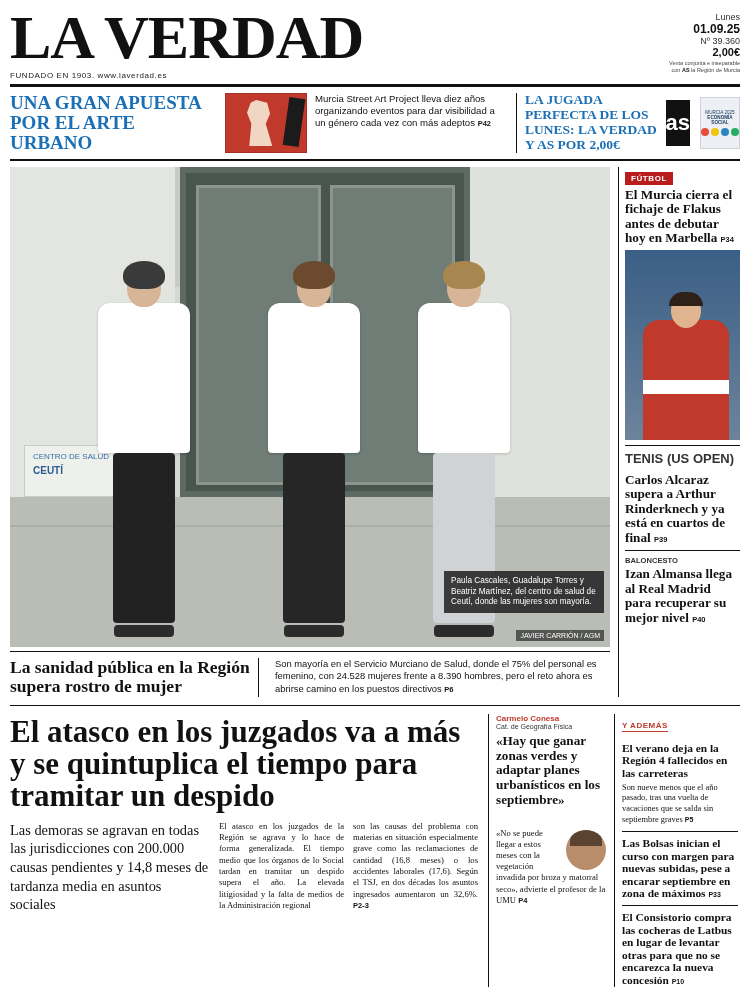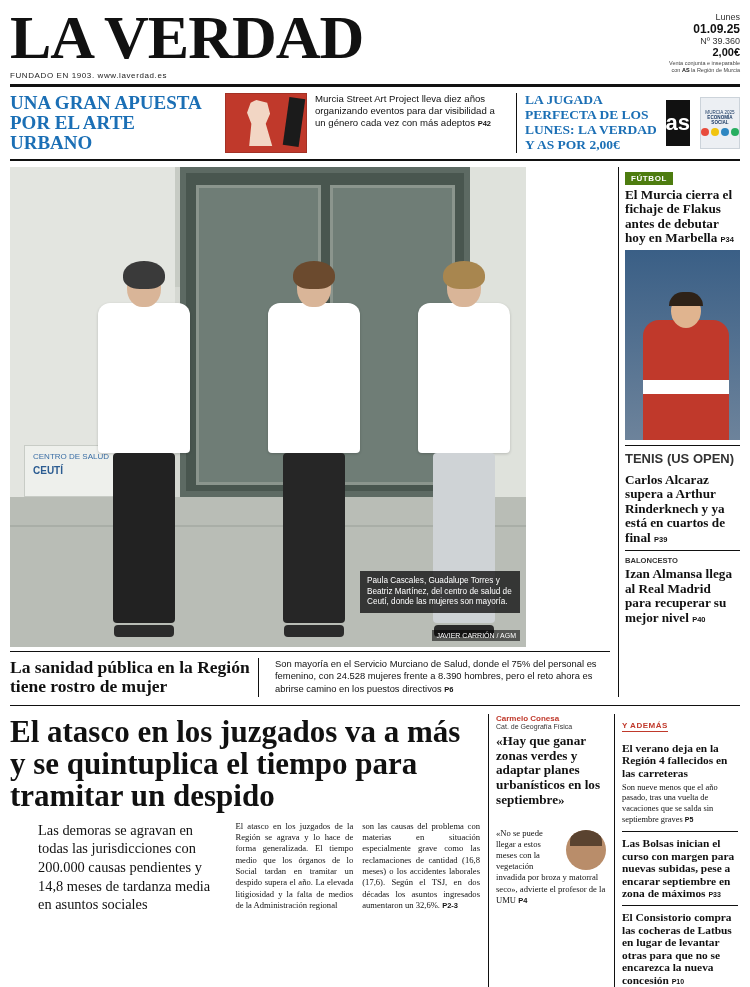--- a/index.html
+++ b/index.html
@@ -89,21 +89,21 @@
   .social-badge .dots { display:flex; gap:2px; margin-top:2px; }
   .social-badge .dots i { width:8px; height:8px; border-radius:50%; display:block; }
 
   
   .body-grid { display:flex; gap:8px; padding-top:6px; }
   .col-main { width:600px; }
   .col-side { width:122px; border-left:1px solid #111; padding-left:6px; }
 
   
   .photo {
-    position:relative; width:516px; height:480px; overflow:hidden;
+    position:relative; width:600px; height:480px; overflow:hidden;
     background:linear-gradient(#d8dbd4,#c9cdc6);
   }
   .ph-wall { position:absolute; inset:0; background:#d5d8d2; }
   .ph-band { position:absolute; left:0; right:0; top:0; height:120px; background:#c7cbc4; }
   .ph-glass { position:absolute; left:170px; top:0; width:290px; height:330px; background:#5d6a63; }
   .ph-glass:after { content:""; position:absolute; inset:6px; background:#49564f; }
   .ph-door { position:absolute; left:186px; top:18px; width:125px; height:300px; background:#6f7d76; border:3px solid #8b958d; }
   .ph-door2 { position:absolute; left:320px; top:18px; width:125px; height:300px; background:#6f7d76; border:3px solid #8b958d; }
   .ph-floor { position:absolute; left:0; right:0; bottom:0; height:150px; background:#b9bdb6; }
   .ph-floor:before { content:""; position:absolute; left:0; right:0; top:28px; height:2px; background:#a9aea7; }
@@ -150,21 +150,21 @@
     font-size:17.5px; line-height:1.12;
   }
   .up-sep { width:1px; background:#111; }
   .up-sub {
     flex:1; font-family:"Liberation Sans", sans-serif; font-size:9.4px; line-height:1.35; padding-left:8px;
   }
   .up-sub .pg { font-weight:bold; font-size:7.5px; }
 
   
   .kicker {
-    display:inline-block; background:#4d7c0f; color:#fff;
+    display:inline-block; background:#b91c1c; color:#fff;
     font-family:"Liberation Sans", sans-serif; font-weight:bold;
     font-size:8px; letter-spacing:.6px; padding:2px 6px; margin-bottom:3px;
   }
   .side-h {
     font-family:"Liberation Serif", serif; font-weight:bold;
     font-size:13.2px; line-height:1.1; margin:0 0 4px 0;
   }
   .side-h .pg { font-size:7.5px; font-family:"Liberation Sans", sans-serif; }
   .side-photo { width:100%; height:190px; background:#2b4766; position:relative; overflow:hidden; margin-bottom:5px; }
   .side-photo .sky { position:absolute; inset:0; background:linear-gradient(#3a5f86,#6d839b); }
@@ -181,21 +181,20 @@
   .low-right { width:124px; border-left:1px solid #111; padding-left:7px; }
 
   .big-head {
     font-family:"Liberation Serif", serif; font-weight:bold;
     font-size:31px; line-height:1.04; margin:2px 0 8px 0;
   }
   .lead-cols { display:flex; gap:9px; }
   .lead-left {
     width:200px; font-family:"Liberation Serif", serif; font-size:14.4px;
     line-height:1.3;
-    margin-left:28px;
   }
   .txt-col {
     width:125px; font-family:"Liberation Serif", serif; font-size:8.6px;
     line-height:1.32; text-align:justify;
   }
   .txt-col .pg { font-family:"Liberation Sans", sans-serif; font-weight:bold; font-size:7.5px; }
 
   .mid-author { font-family:"Liberation Sans", sans-serif; font-size:8px; font-weight:bold; color:#c0392b; }
   .mid-role { font-family:"Liberation Sans", sans-serif; font-size:7px; color:#333; margin-bottom:4px; }
   .mid-quote { font-family:"Liberation Serif", serif; font-weight:bold; font-size:13.2px; line-height:1.12; }
@@ -307,21 +306,21 @@
           <div class="p-coat"></div>
             <div class="p-legs"></div>
             <div class="p-shoe"></div>
         </div>
 
         <div class="photo-caption">Paula Cascales, Guadalupe Torres y Beatriz Martínez, del centro de salud de Ceutí, donde las mujeres son mayoría.</div>
         <div class="photo-credit">JAVIER CARRIÓN / AGM</div>
       </div>
 
       <div class="under-photo">
-        <div class="up-title">La sanidad pública en la Región tiene rostro de mujer</div>
+        <div class="up-title">La sanidad pública en la Región supera rostro de mujer</div>
         <div class="up-sep"></div>
         <div class="up-sub">
           <span>Son mayoría en el Servicio Murciano de Salud, donde el 75% del personal es femenino, con 24.528 mujeres frente a 8.390 hombres, pero el reto ahora es abrirse camino en los puestos directivos</span>
           <span class="pg">P6</span>
         </div>
       </div>
     </div>
 
     <div class="col-side">
 

